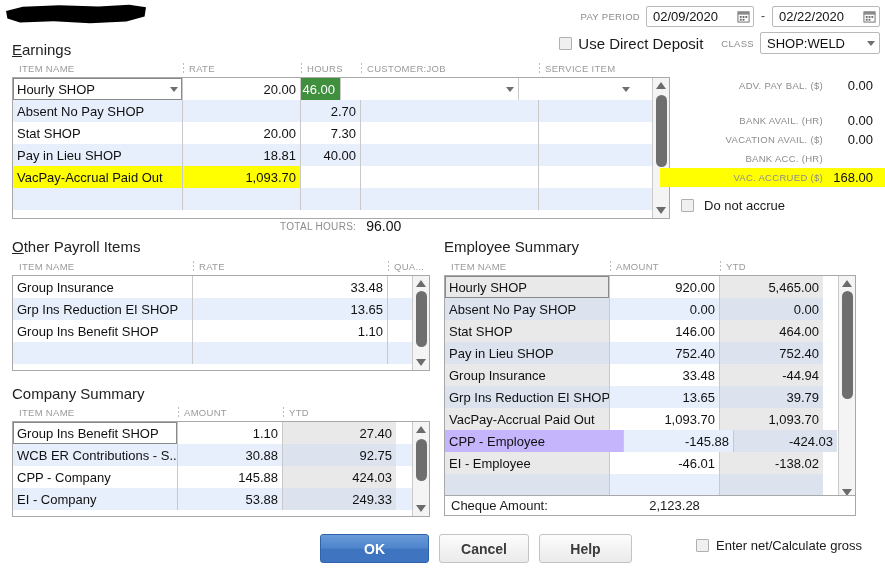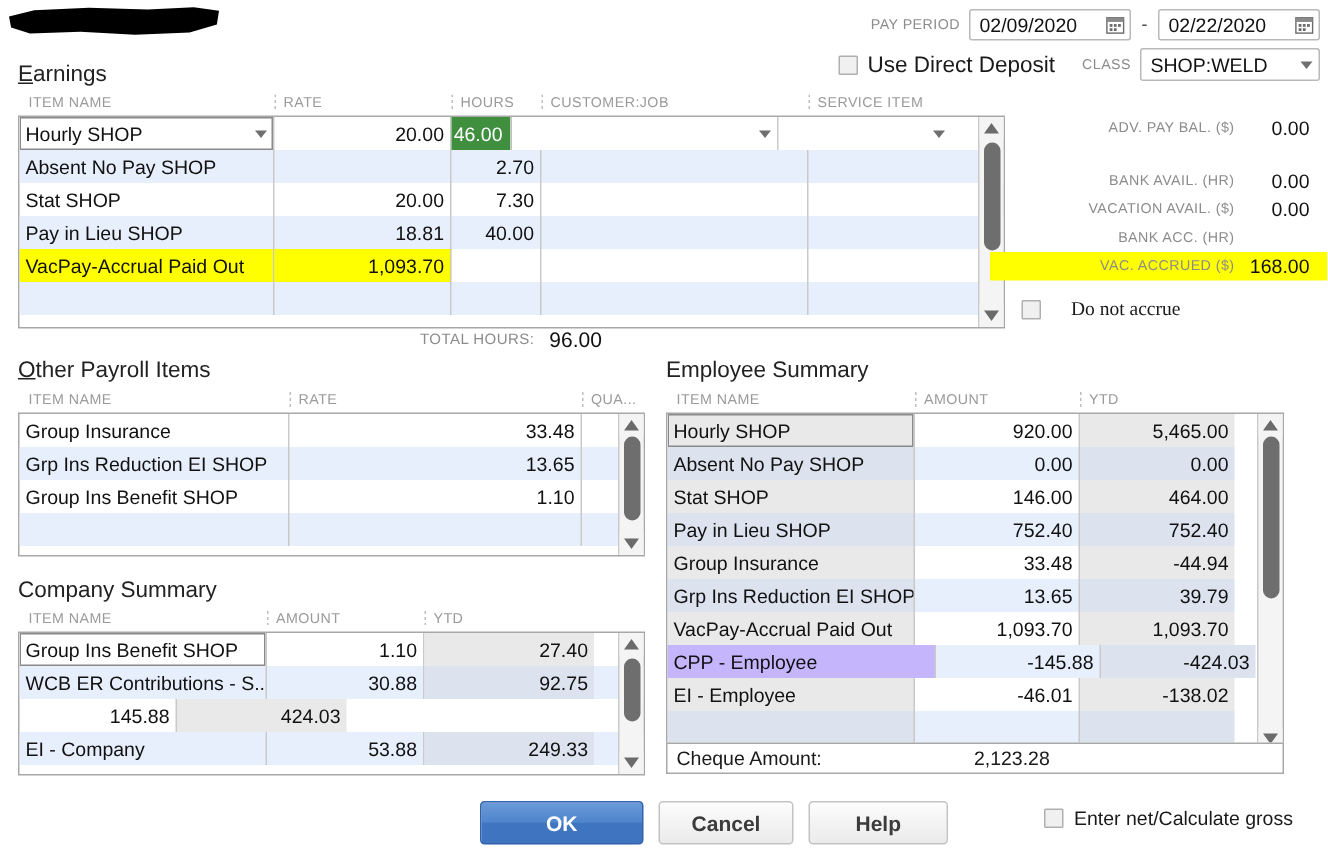--- a/index.html
+++ b/index.html
@@ -151,21 +151,21 @@
     font-size: 9.5px; letter-spacing: .3px; color: #8c8c8c;
     text-transform: uppercase; text-align: right; white-space: nowrap;
   }
   .bal-row .bv {
     width: 62px; text-align: right; font-size: 13px; color: #111;
     padding-right: 12px;
   }
   .bal-row.hl { background: #ffff00; }
   .accrue-row {
     position: absolute; left: 681px; top: 198px;
-    display: flex; align-items: center; gap: 20px; font-family: Liberation Serif, serif;
+    display: flex; align-items: center; gap: 10px;
   }
   .accrue-row .txt { font-size: 13px; }
 
   
   .cheque-bar {
     position: absolute; border: 1px solid #a8a8a8; background: #fff;
     display: flex; align-items: center; height: 21px;
   }
   .cheque-bar .cl { font-size: 13px; padding-left: 6px; }
   .cheque-bar .cv { font-size: 13px; text-align: right; width: 152px; }
@@ -416,20 +416,21 @@
         <div class="gcell" style="width:165px">Group Ins Benefit SHOP</div>
         <div class="gcell num" style="width:105px">1.10</div>
         <div class="gcell num last" style="width:113px; background:#e9e9e9;">27.40</div>
       </div>
       <div class="grow alt">
         <div class="gcell" style="width:165px">WCB ER Contributions - S...</div>
         <div class="gcell num" style="width:105px">30.88</div>
         <div class="gcell num last" style="width:113px; background:#dce3ef;">92.75</div>
       </div>
       <div class="grow">
+        <div class="gcell" style="width:165px">CPP - Company</div>
         <div class="gcell num" style="width:105px">145.88</div>
         <div class="gcell num last" style="width:113px; background:#e9e9e9;">424.03</div>
       </div>
       <div class="grow alt">
         <div class="gcell" style="width:165px">EI - Company</div>
         <div class="gcell num" style="width:105px">53.88</div>
         <div class="gcell num last" style="width:113px; background:#dce3ef;">249.33</div>
       </div>
       <div class="vsb">
         <div class="sb-arrow">

